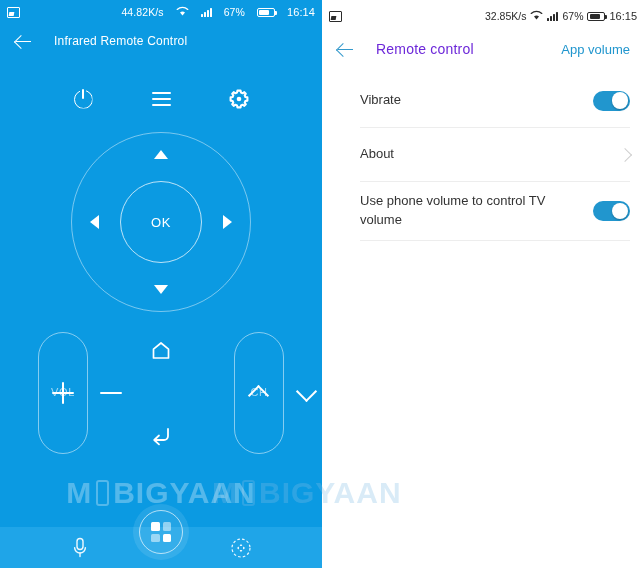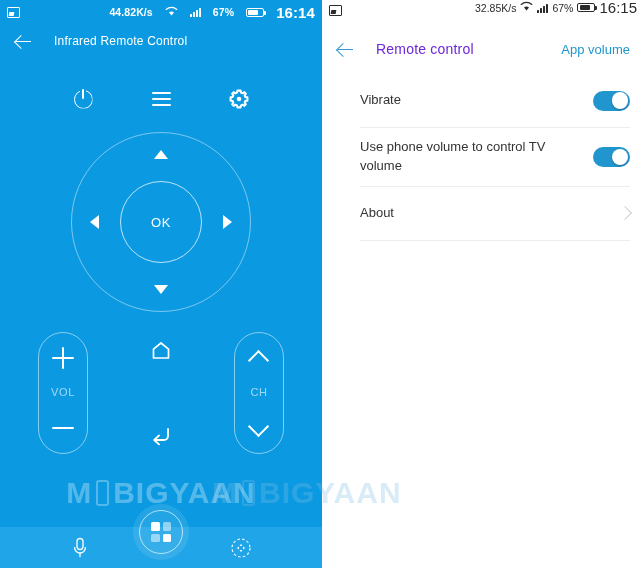--- a/index.html
+++ b/index.html
@@ -21,38 +21,38 @@
   .statusbar {
     height: 24px;
     display: flex; align-items: center;
     padding: 0 7px;
     font-size: 11px;
     letter-spacing: .1px;
   }
   .statusbar .sb-left { display: flex; align-items: center; gap: 4px; }
   .statusbar .sb-right {
     margin-left: auto;
-    display: flex; align-items: center; gap: 12px; font-weight: bold;
+    display: flex; align-items: center; gap: 12px;
   }
   .sb-shot {
     width: 13px; height: 11px;
     border: 1.4px solid #ffffff;
     border-radius: 1px;
     position: relative;
     overflow: hidden;
   }
   .sb-shot::after {
     content: "";
     position: absolute; left: 1px; bottom: 1px;
     width: 5px; height: 4px;
     background: #ffffff;
     transform: skewX(-10deg);
   }
   .sb-speed { font-size: 10.5px; }
-  .sb-time { font-size: 15px; }
+  .sb-time { font-size: 11px; }
   .sb-pct { font-size: 10.5px; }
   .bars { display: flex; align-items: flex-end; gap: 1px; height: 10px; }
   .bars i { display: block; width: 2px; background: #fff; border-radius: .5px; }
   .bars i:nth-child(1) { height: 3px; }
   .bars i:nth-child(2) { height: 5px; }
   .bars i:nth-child(3) { height: 7px; }
   .bars i:nth-child(4) { height: 9px; }
   .batt {
     width: 18px; height: 9px;
     border: 1.3px solid #fff; border-radius: 2px;
@@ -162,21 +162,21 @@
   .ctrl-row {
     margin-top: 16px;
     display: flex; align-items: center; justify-content: space-between;
     padding: 0 38px;
     height: 130px;
   }
   .pill {
     width: 50px; height: 122px;
     border: 1.1px solid rgba(255,255,255,.5);
     border-radius: 26px;
-    display: flex; flex-direction: column;
+    display: flex; 
     align-items: center; justify-content: space-between;
     padding: 10px 0;
     position: relative;
   }
   .pill .pbtn { flex:none; height:30px; display:flex; align-items:center; justify-content:center; width:100%; cursor:pointer; }
   .pill .plabel {
     position:absolute; left:0; right:0; top:50%; margin-top:-7px;
     text-align:center;
     font-size: 11px; color: rgba(255,255,255,.62);
     letter-spacing:.6px;
@@ -249,21 +249,21 @@
   .center-ring i:nth-child(2), .center-ring i:nth-child(3) { background: rgba(255,255,255,.5); }
 
   
   .panel-right {
     width: 322px; height: 568px;
     background: #ffffff;
     position: relative;
   }
   .statusbar-r {
     height: 24px;
-    display:flex; align-items:flex-end;
+    display:flex; align-items:center;
     padding: 16px 7px;
     font-size: 11px;
     color: #2b2b2b;
   }
   .statusbar-r .sb-shot { border-color:#2b2b2b; }
   .statusbar-r .sb-shot::after { background:#2b2b2b; }
   .statusbar-r .bars i { background:#2b2b2b; }
   .statusbar-r .batt { border-color:#2b2b2b; }
   .statusbar-r .batt::after { background:#2b2b2b; }
   .statusbar-r .batt i { background:#2b2b2b; }
@@ -510,29 +510,29 @@
     <div class="settings-list">
 
       <div class="srow">
         <span class="srow-label">Vibrate</span>
         <span class="toggle on">
           <span class="knob"></span>
         </span>
       </div>
 
       <div class="srow">
+        <span class="srow-label">About</span>
+        <span class="chev-right"></span>
+      </div>
+
+      <div class="srow">
         <span class="srow-label">Use phone volume to control TV volume</span>
         <span class="toggle on">
           <span class="knob"></span>
         </span>
-      </div>
-
-      <div class="srow">
-        <span class="srow-label">About</span>
-        <span class="chev-right"></span>
       </div>
 
     </div>
 
     <div class="wm-right">
       <span class="wm-text">
         <span>M</span>
         <span class="wm-phone" style="border-color:rgba(130,190,230,.30)"></span>
         <span>BIGYAAN</span>
       </span>

